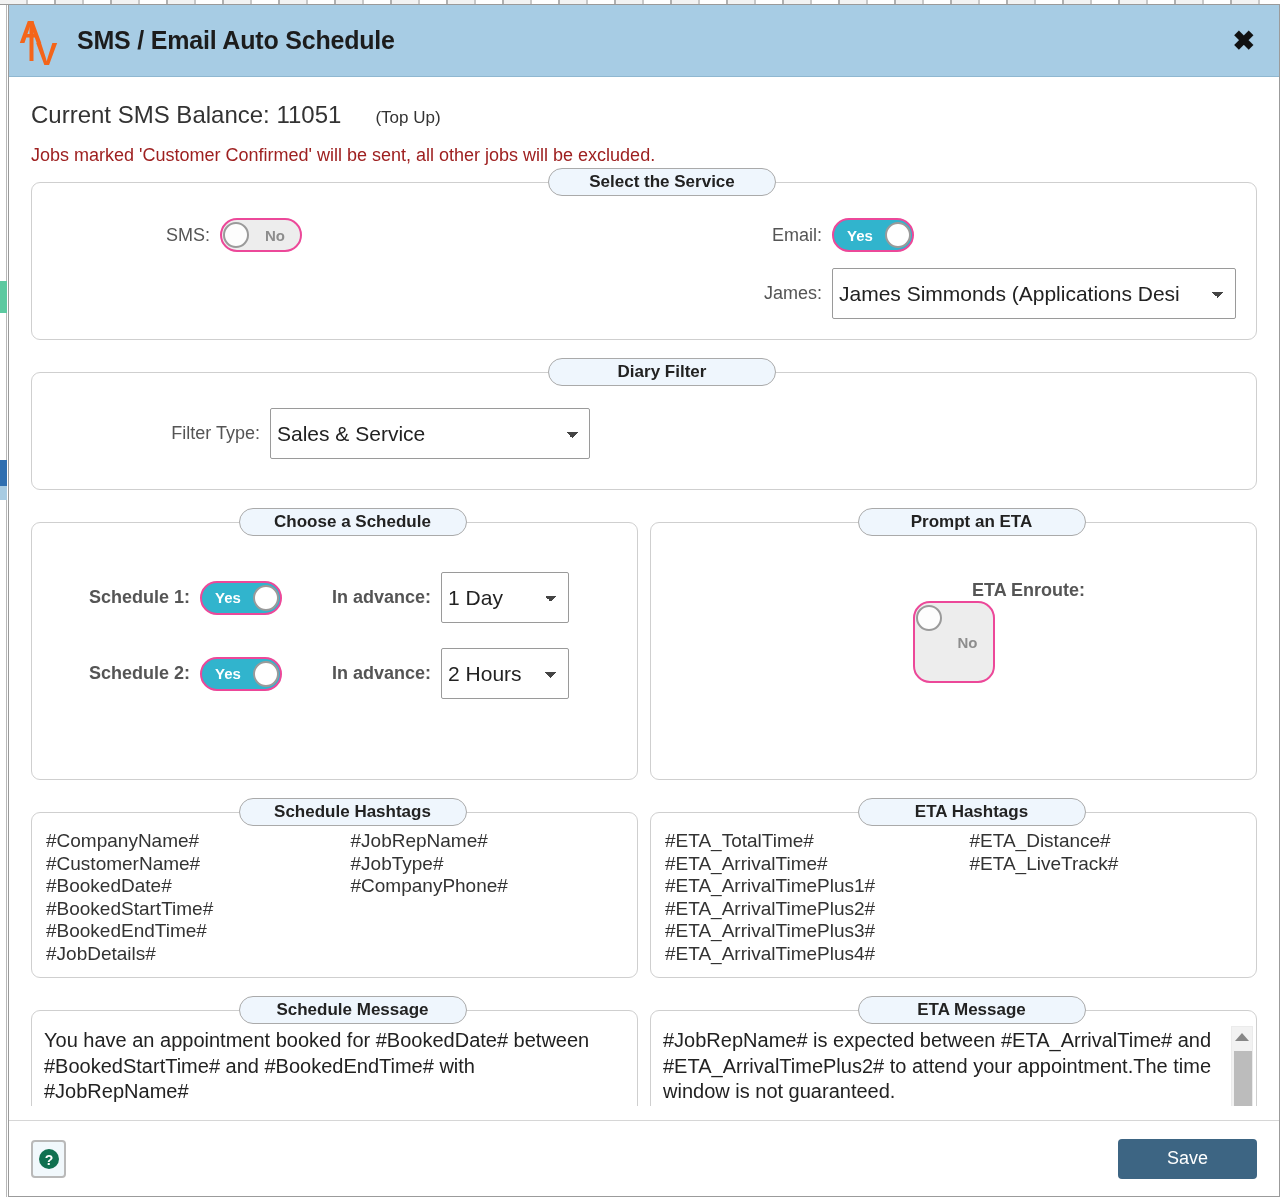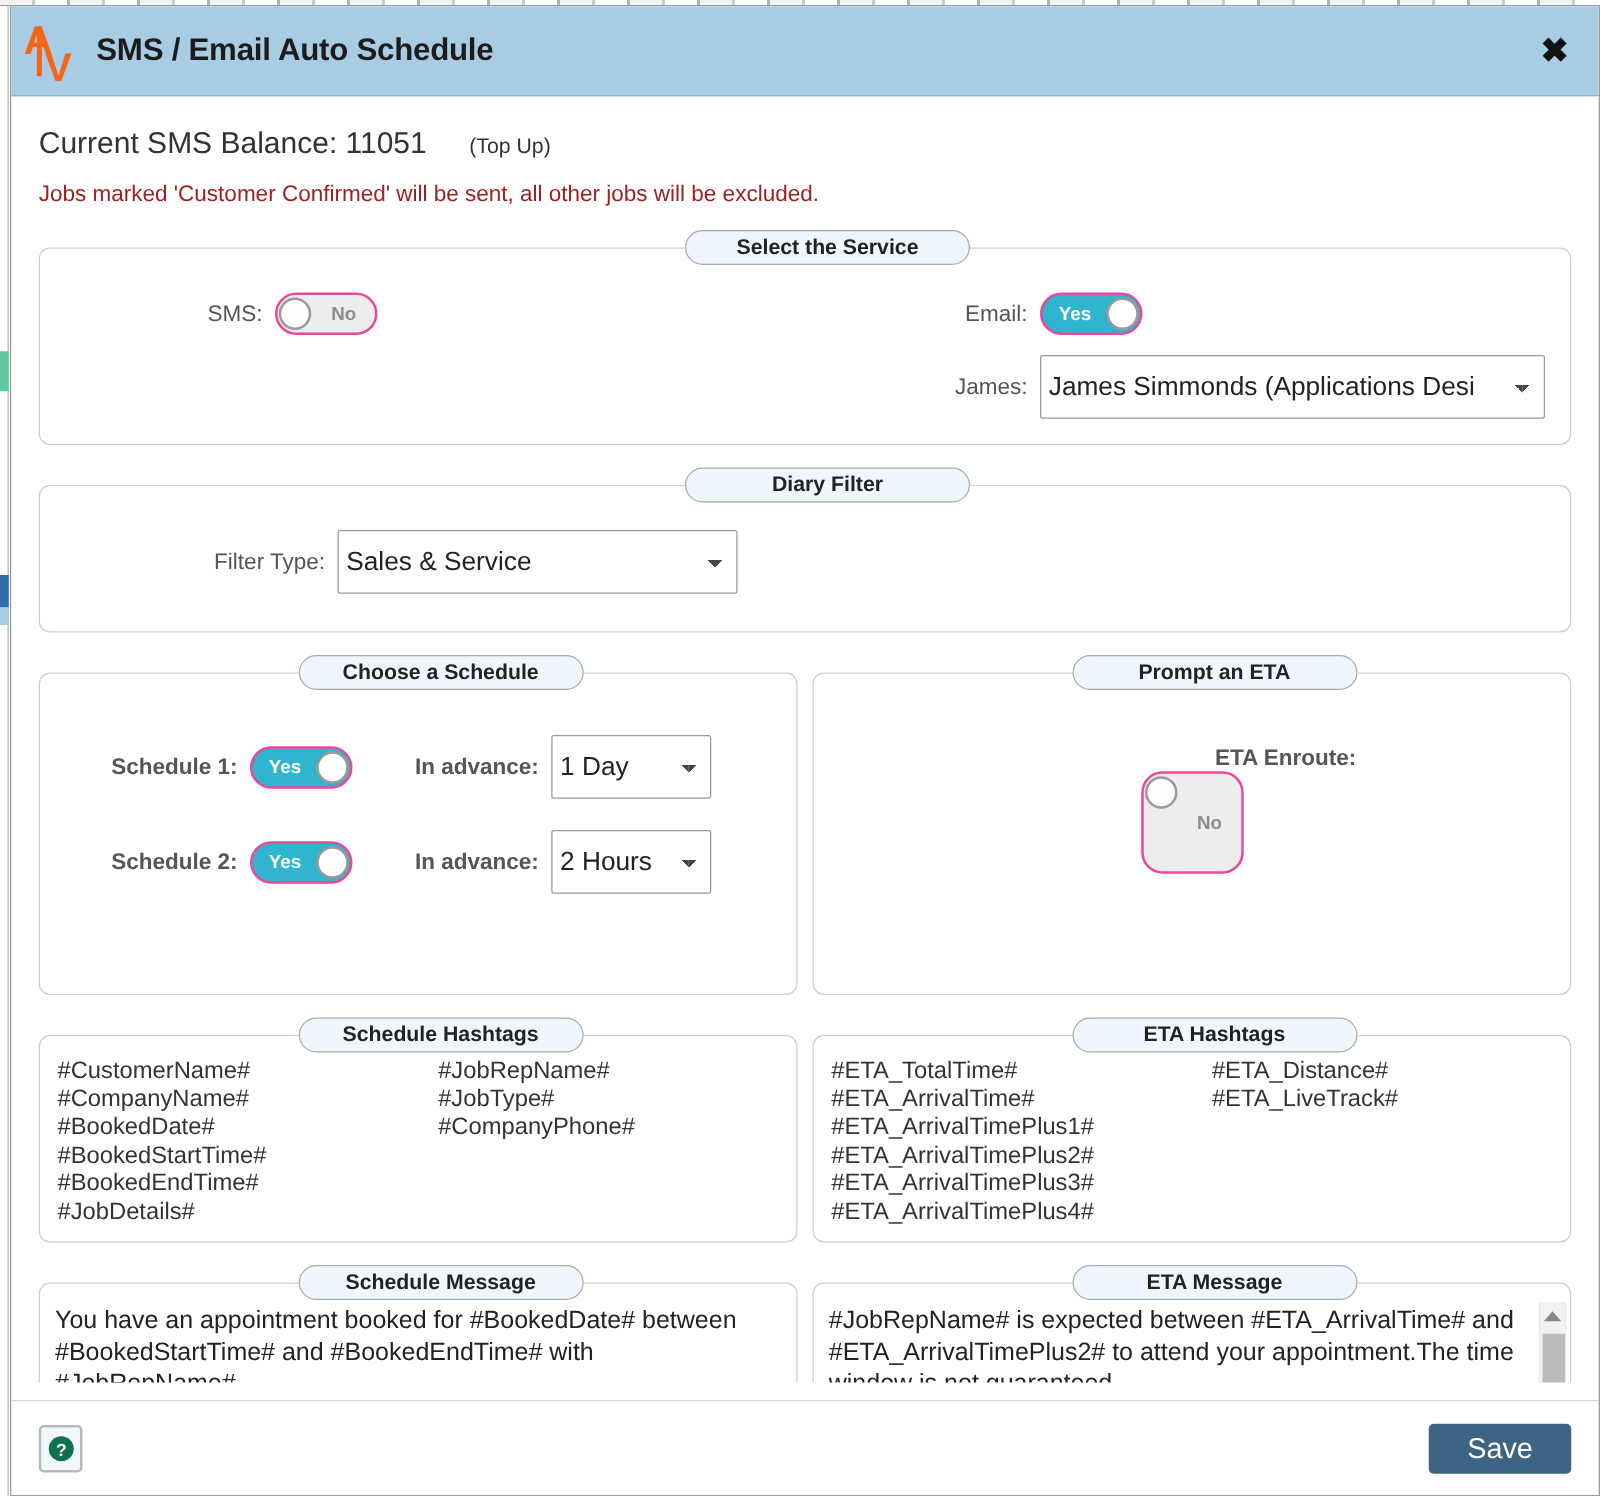--- a/index.html
+++ b/index.html
@@ -108,21 +108,21 @@
     margin-left: 18px;
     padding: 3px 0;
     background: #eff6fd;
     border: 1px solid #aaaaaa;
     border-radius: 14px;
     font-size: 17px; font-weight: bold; color: #222;
     text-align: center;
     width: 228px;
   }
 
-  #row-service { margin-top: 18px; }
+  #row-service { margin-top: 2px; }
   #row-diary { margin-top: 18px; }
 
   .two-col {
     display: flex; gap: 12px; margin-top: 18px;
   }
   .two-col > fieldset { flex: 1 1 0; min-width: 0; }
 
   
   .svc-grid { display: flex; padding-top: 22px; padding-bottom: 8px; }
   .svc-left { width: 50%; }
@@ -262,26 +262,26 @@
     width: 35px; height: 38px;
     background: #f1f8fc;
     border: 2px solid #b9b9b9;
     border-radius: 4px;
     display: flex; align-items: center; justify-content: center;
     cursor: pointer;
   }
   #save-btn {
     position: absolute; right: 22px; top: 50%;
     transform: translateY(-50%);
-    width: 114px; height: 40px;
+    width: 139px; height: 40px;
     background: #3d6583;
     color: #ffffff;
     border: none; border-radius: 4px;
     font-family: "Liberation Sans", sans-serif;
-    font-size: 23px;
+    font-size: 18px;
     cursor: pointer;
   }
 </style>
 </head>
 <body>
 
 <div id="page-bg">
   <div id="bg-top-strip"></div>
   <div id="bg-left-strip">
     <div class="chip c1"></div>
@@ -395,22 +395,22 @@
       </fieldset>
     </div>
 
     <div class="two-col">
 
       <fieldset class="panel" id="panel-sched-hashtags">
         <legend>Schedule Hashtags</legend>
         <div class="hash-body">
           <div class="hash-col left">
             <ul>
+                <li>#CompanyName#</li>
                 <li>#CustomerName#</li>
-                <li>#CompanyName#</li>
                 <li>#BookedDate#</li>
                 <li>#BookedStartTime#</li>
                 <li>#BookedEndTime#</li>
                 <li>#JobDetails#</li>
               </ul>
           </div>
           <div class="hash-col right">
             <ul>
                 <li>#JobRepName#</li>
                 <li>#JobType#</li>

